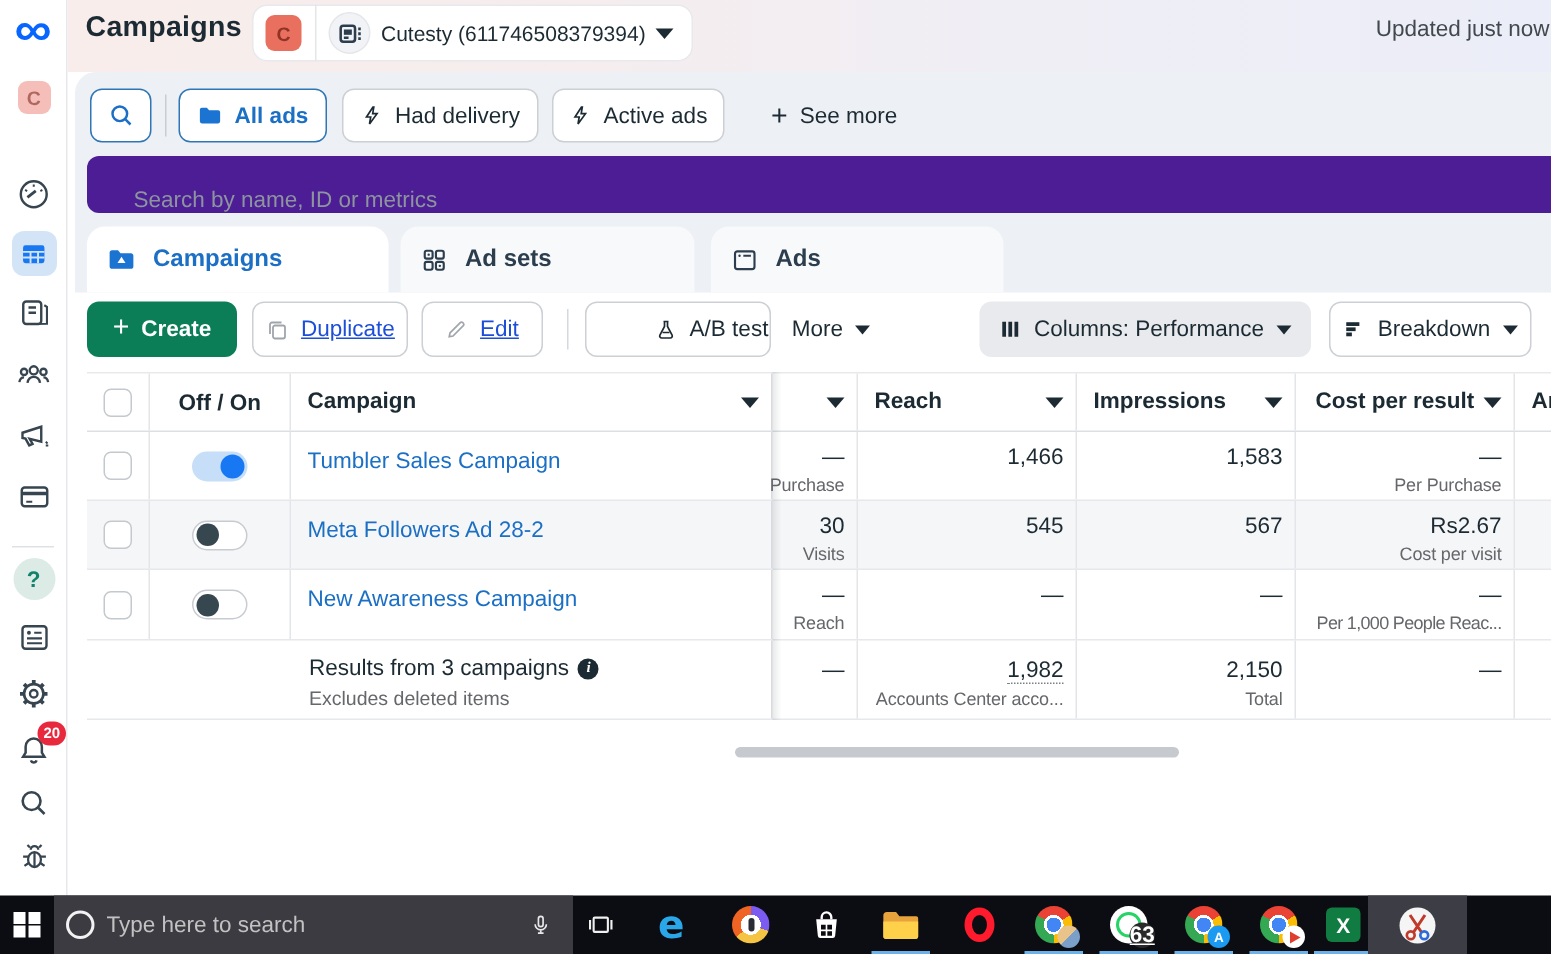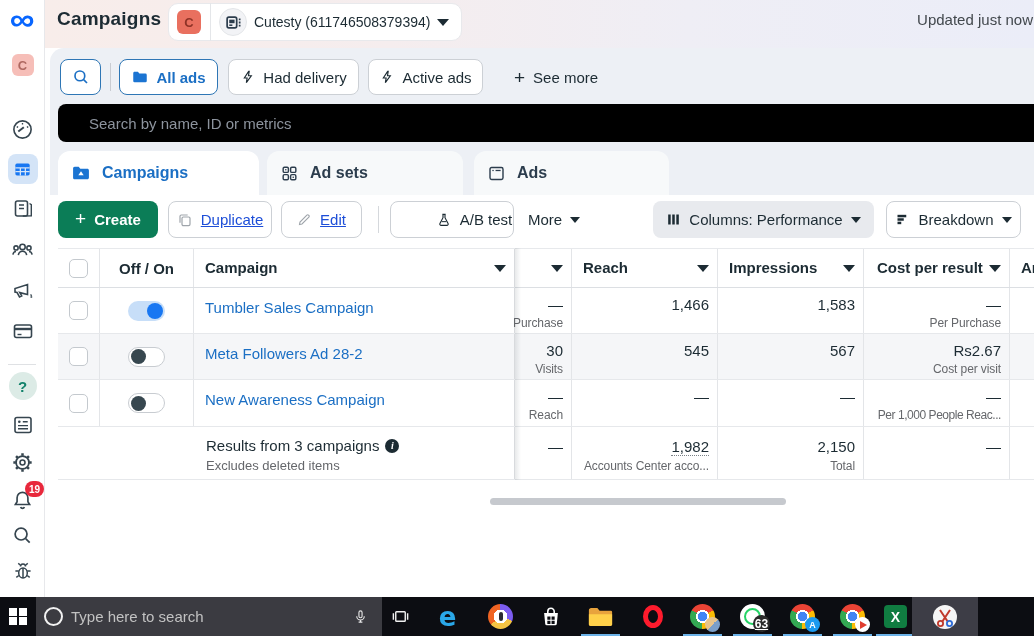--- a/index.html
+++ b/index.html
@@ -31,21 +31,21 @@
   
   .panel { position:absolute; left:50px; top:48px; width:984px; height:147px; background:#edf0f5; border-top-left-radius:14px; }
 
   .fbtn { position:absolute; top:59px; height:36px; background:#fff; border:1px solid #ccd0d5; border-radius:8px; display:flex; align-items:center; justify-content:center; font-size:15px; color:#1c2b33; gap:7px; }
   .fbtn.blue { border:1px solid #2e76b5; }
   .fbtn.blue .flabel { color:#1b6fc4; font-weight:700; }
   .fdivider { position:absolute; left:110px; top:63px; width:1px; height:28px; background:#c9ccd2; }
   .seemore { position:absolute; left:514px; top:59px; height:36px; display:flex; align-items:center; gap:8px; font-size:15px; color:#1c2b33; }
   .plus { font-size:19px; font-weight:400; color:#1c2b33; line-height:1; }
 
-  .srch { position:absolute; left:58px; top:104px; width:976px; height:38px; background:#000000; border-radius:8px 0 0 8px; display:flex; align-items:center; }
+  .srch { position:absolute; left:58px; top:104px; width:976px; height:38px; background:#4c1d95; border-radius:8px 0 0 8px; display:flex; align-items:flex-end; }
   .srch span { margin-left:31px; font-size:15px; color:#8d949e; }
 
   .tab { position:absolute; top:151px; height:44px; border-radius:12px 12px 0 0; display:flex; align-items:center; padding-left:13px; gap:11px; font-size:16px; font-weight:700; color:#2c3d4d; }
   .tab.sel { background:#fff; color:#1b6fc4; }
   .tab.unsel { background:#f7f9fa; }
 
   
   .tbtn { position:absolute; top:201px; height:37px; border-radius:8px; display:flex; align-items:center; justify-content:center; font-size:15px; gap:8px; background:#fff; border:1px solid #ccd0d5; color:#1c2b33; }
   .tbtn.green { background:#0b7d57; border:none; color:#fff; font-weight:600; }
   .tbtn.disabled { color:#1d4ed8;text-decoration:underline; }
@@ -101,21 +101,21 @@
   .winlogo { display:grid; grid-template-columns:8px 8px; grid-template-rows:8px 8px; gap:1.5px; }
   .winlogo div { background:#fff; }
   .underline { position:absolute; bottom:0; left:3px; right:3px; height:2.5px; background:#6cb2e8; }
   .edge-e { font-size:26px; font-weight:700; color:#2aa7e8; font-family:"DejaVu Sans",sans-serif; line-height:1; }
   .opera-o { width:20px; height:23px; border-radius:50%; border:5px solid #ff1b2d; }
   .excel { width:23px; height:23px; border-radius:4px; background:#107c41; color:#fff; font-weight:700; font-size:14px; display:flex; align-items:center; justify-content:center; }
   .chrome { position:relative; width:25px; height:25px; border-radius:50%;
       background:radial-gradient(circle,#4285f4 0 27%,#fff 27% 37%,rgba(0,0,0,0) 37%),
                  conic-gradient(from 60deg,#fbbc05 0 120deg,#34a853 0 240deg,#ea4335 0 360deg); }
   .badge { position:absolute; right:-5px; bottom:-3px; width:15px; height:15px; border-radius:50%; font-size:9px; font-weight:700; display:flex; align-items:center; justify-content:center; }
-  .badge.dark { background:#2b2b2b; color:#fff; width:17px; height:17px; font-size:12px;text-decoration:underline; }
+  .badge.dark { background:#2b2b2b; color:#fff; width:17px; height:17px; font-size:15px;text-decoration:underline; }
   .badge.blue { background:#1a9af0; color:#fff; }
   .badge.photo { background:linear-gradient(135deg,#e8c48a 0 50%,#7a9fc9 50% 100%); }
   .badge.play { background:#fff; }
   .badge.play::after { content:""; width:0; height:0; border-top:4px solid transparent; border-bottom:4px solid transparent; border-left:7px solid #e03d2f; margin-left:2px; }
   .whatsapp { position:relative; width:25px; height:25px; border-radius:50%; background:#fff; display:flex; align-items:center; justify-content:center; }
   .wa-in { width:17px; height:17px; border-radius:50%; border:2.5px solid #25d366; }
   .avast { position:relative; width:25px; height:25px; border-radius:50%;
       background:radial-gradient(circle,#fff 0 38%,rgba(0,0,0,0) 38%),
                  conic-gradient(from 0deg,#7c5cf0 0 110deg,#f5c443 110deg 230deg,#f06423 230deg 360deg); }
   .avast::after { content:""; position:absolute; left:11px; top:8px; width:4px; height:9px; border-radius:3px; background:#2b2b33; }
@@ -199,21 +199,21 @@
             <path d="M12 3.2v2.4M12 18.4v2.4M3.2 12h2.4M18.4 12h2.4M5.8 5.8l1.7 1.7M16.5 16.5l1.7 1.7M18.2 5.8l-1.7 1.7M7.5 16.5l-1.7 1.7"></path>
           </g>
         </svg>
     </div>
     <div class="sbi" style="top:487px;height:27px;">
       <div style="position:relative;">
         <svg width="25" height="25" viewBox="0 0 24 24" fill="none" stroke="#36454f" stroke-width="1.6">
             <path d="M12 4.2a5.2 5.2 0 0 0-5.2 5.2v3.8L5.2 15.8h13.6l-1.6-2.6V9.4A5.2 5.2 0 0 0 12 4.2z"></path>
             <path d="M10.2 18.2a1.9 1.9 0 0 0 3.6 0"></path>
           </svg>
-        <span class="bell-badge">19</span>
+        <span class="bell-badge">20</span>
       </div>
     </div>
     <div class="sbi" style="top:523px;height:25px;">
       <svg width="23" height="23" viewBox="0 0 24 24" fill="none" stroke="#36454f" stroke-width="1.8">
           <circle cx="10.5" cy="10.5" r="6.2"></circle>
           <path d="M15.3 15.3l4.2 4.2"></path>
         </svg>
     </div>
     <div class="sbi" style="top:558px;height:26px;">
       <svg width="24" height="24" viewBox="0 0 24 24" fill="none" stroke="#36454f" stroke-width="1.5">

